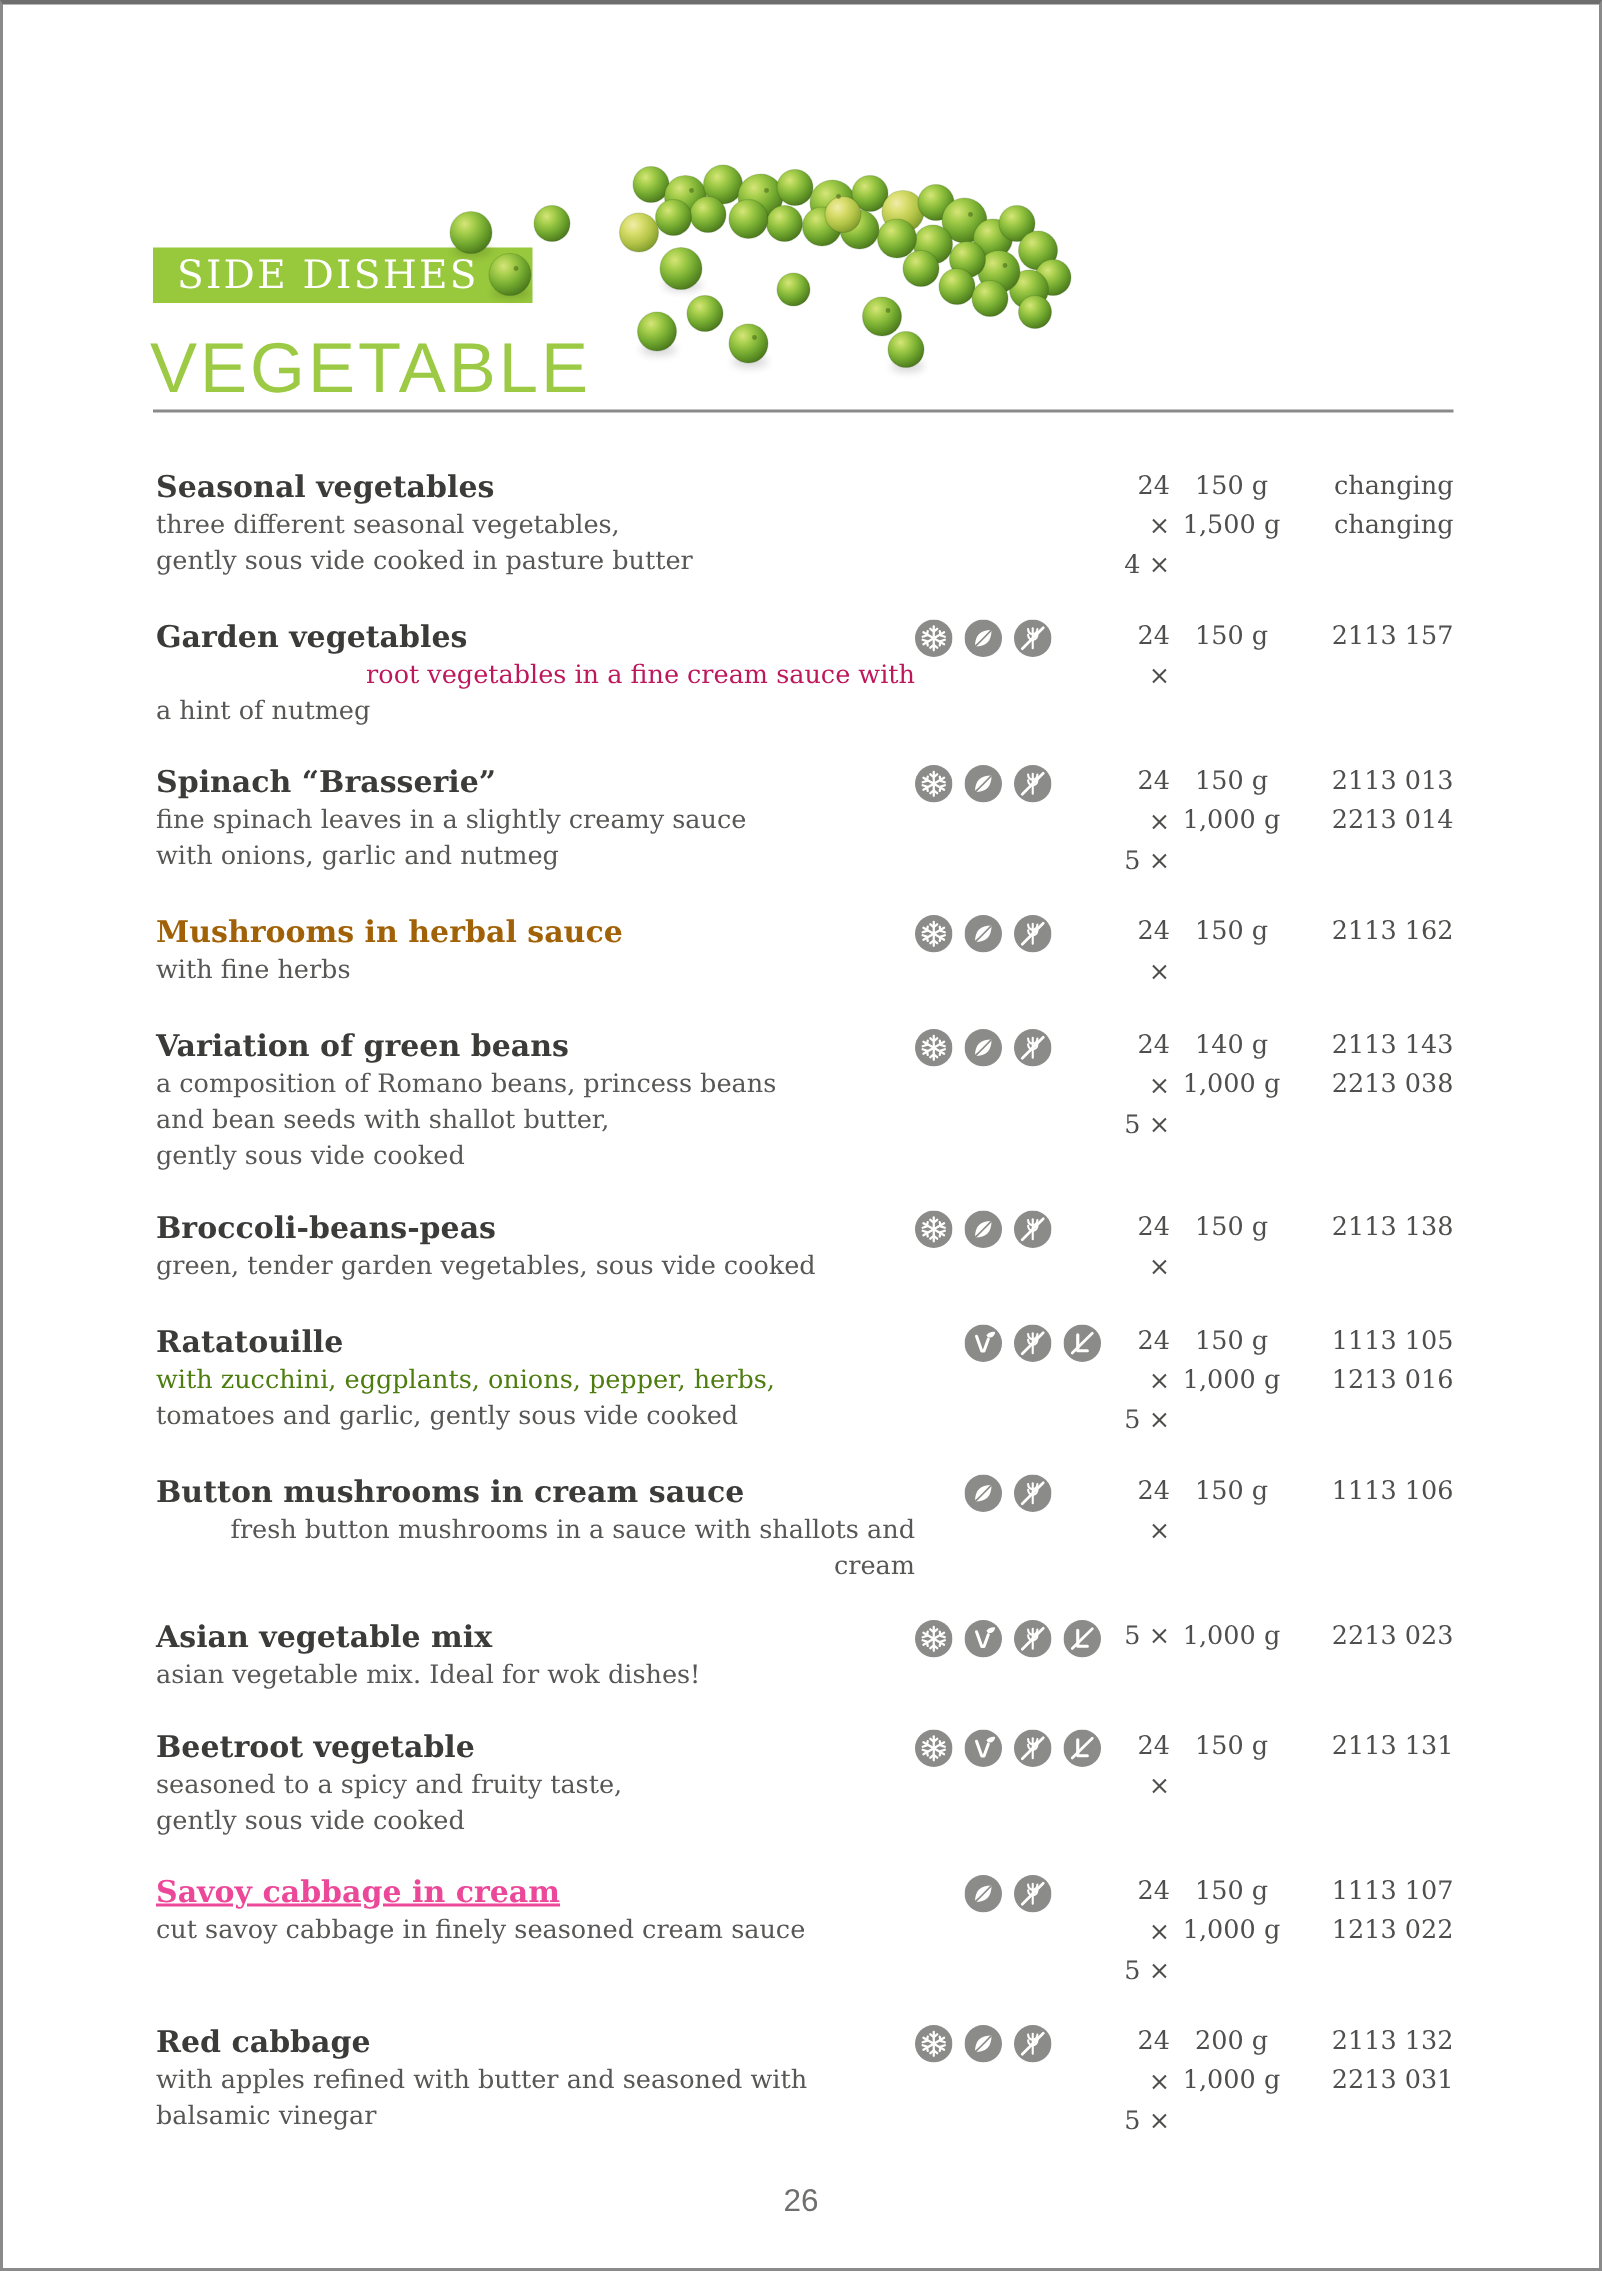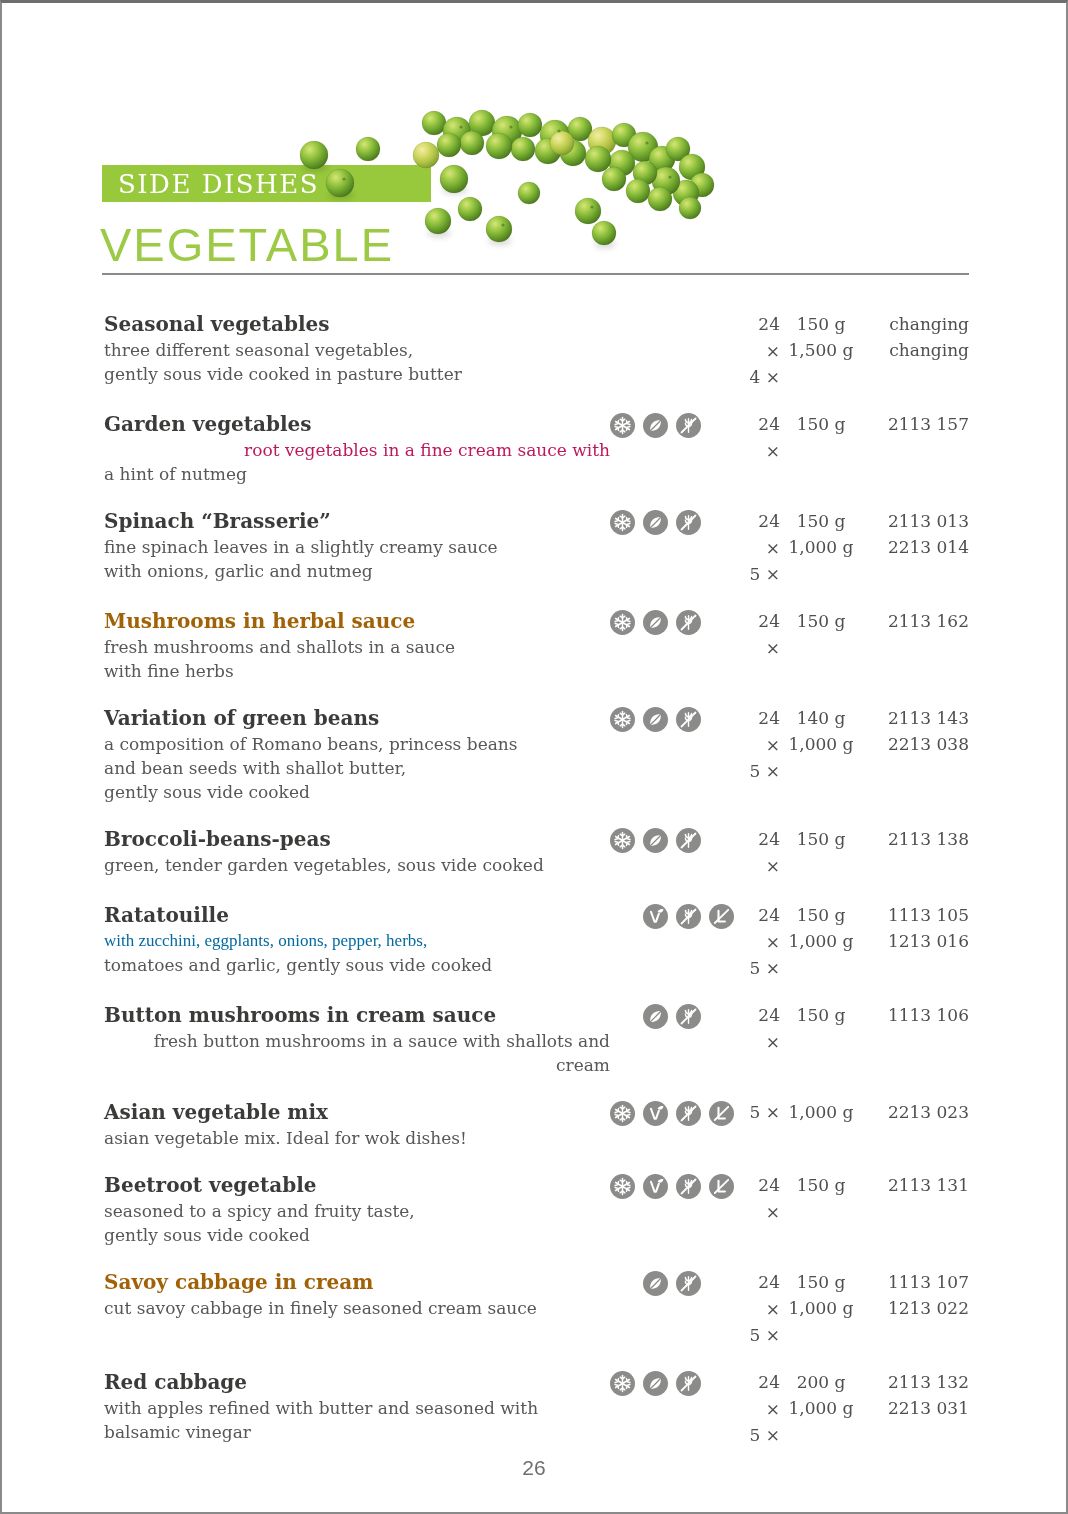--- a/index.html
+++ b/index.html
@@ -3,21 +3,21 @@
 <meta charset="utf-8">
 <style>
   html,body{margin:0;padding:0;background:#fff;}
   .page{
     position:relative;width:1068px;height:1514px;box-sizing:border-box;
     border:2px solid #8a8a8a;border-top:3px solid #6e6e6e;
     background:#fff;overflow:hidden;
     font-family:"DejaVu Serif","Liberation Serif",serif;
   }
   .banner{
-    position:absolute;left:100px;top:162px;width:329px;height:37px;
+    position:absolute;left:100px;top:162px;width:253px;height:37px;
     display:flex;align-items:center;z-index:1;
   }
   .banner-label{
     color:#fff;font-size:26px;letter-spacing:1.5px;padding-left:16px;
     font-family:"DejaVu Serif","Liberation Serif",serif;
   }
   .peppercorns{position:absolute;left:280px;top:95px;z-index:2;}
   .page-title{
     position:absolute;left:98px;top:218px;margin:0;z-index:1;
     font-family:"Liberation Sans","DejaVu Sans",sans-serif;
@@ -283,21 +283,20 @@
     <div class="col number">
           <div class="pline first">2113 013</div>
           <div class="pline">2213 014</div>
         </div>
   </div>
 
   <div class="item">
     <div class="main">
       <div class="name" style="color: #a16207;">Mushrooms in herbal sauce</div>
       <div class="desc">
-            <div class="dline" style="color: rgb(87, 87, 86);">fresh mushrooms and shallots in a sauce</div>
             <div class="dline" style="color: rgb(87, 87, 86);">with fine herbs</div>
           </div>
     </div>
     <div class="icons">
           <span class="islot">
             <svg viewBox="0 0 25 25">
               <circle cx="12.5" cy="12.5" r="12.5" fill="#8b8b8a"></circle>
               <g stroke="#fff" stroke-width="1.5" fill="none" stroke-linecap="round">
                 <path d="M12.5 4.5v16"></path>
                 <path d="M5.6 8.5l13.8 8"></path>
@@ -460,21 +459,21 @@
         </div>
     <div class="col number">
           <div class="pline first">2113 138</div>
         </div>
   </div>
 
   <div class="item">
     <div class="main">
       <div class="name" style="color: rgb(59, 59, 58);">Ratatouille</div>
       <div class="desc">
-            <div class="dline" style="color: #0369a1; font-family: Liberation Serif, serif;">with zucchini, eggplants, onions, pepper, herbs,</div>
+            <div class="dline" style="color: #4d7c0f;">with zucchini, eggplants, onions, pepper, herbs,</div>
             <div class="dline" style="color: rgb(87, 87, 86);">tomatoes and garlic, gently sous vide cooked</div>
           </div>
     </div>
     <div class="icons">
           <span class="islot"></span>
           <span class="islot">
             <svg viewBox="0 0 25 25">
               <circle cx="12.5" cy="12.5" r="12.5" fill="#8b8b8a"></circle>
               <path d="M8 7.8l3.5 9.9h1.5l2.9-8" stroke="#fff" stroke-width="2" fill="none" stroke-linecap="round" stroke-linejoin="round"></path>
               <path d="M14.6 7.2 C16.4 4.9 18.9 4.7 20.4 5 C20.2 7.5 18.4 9.1 15.7 8.6 Z" fill="#fff"></path>
@@ -679,21 +678,21 @@
     <div class="col weight">
           <div class="pline first">150 g</div>
         </div>
     <div class="col number">
           <div class="pline first">2113 131</div>
         </div>
   </div>
 
   <div class="item">
     <div class="main">
-      <div class="name" style="color: #a16207;">Savoy cabbage in cream</div>
+      <div class="name" style="color: #ec4899; text-decoration: underline;">Savoy cabbage in cream</div>
       <div class="desc">
             <div class="dline" style="color: rgb(87, 87, 86);">cut savoy cabbage in finely seasoned cream sauce</div>
           </div>
     </div>
     <div class="icons">
           <span class="islot"></span>
           <span class="islot">
             <svg viewBox="0 0 25 25">
               <circle cx="12.5" cy="12.5" r="12.5" fill="#8b8b8a"></circle>
               <path d="M7 18 C7 10.5 10.5 7 18 7 C18 14.5 14.5 18 7 18 Z" fill="#fff"></path>

